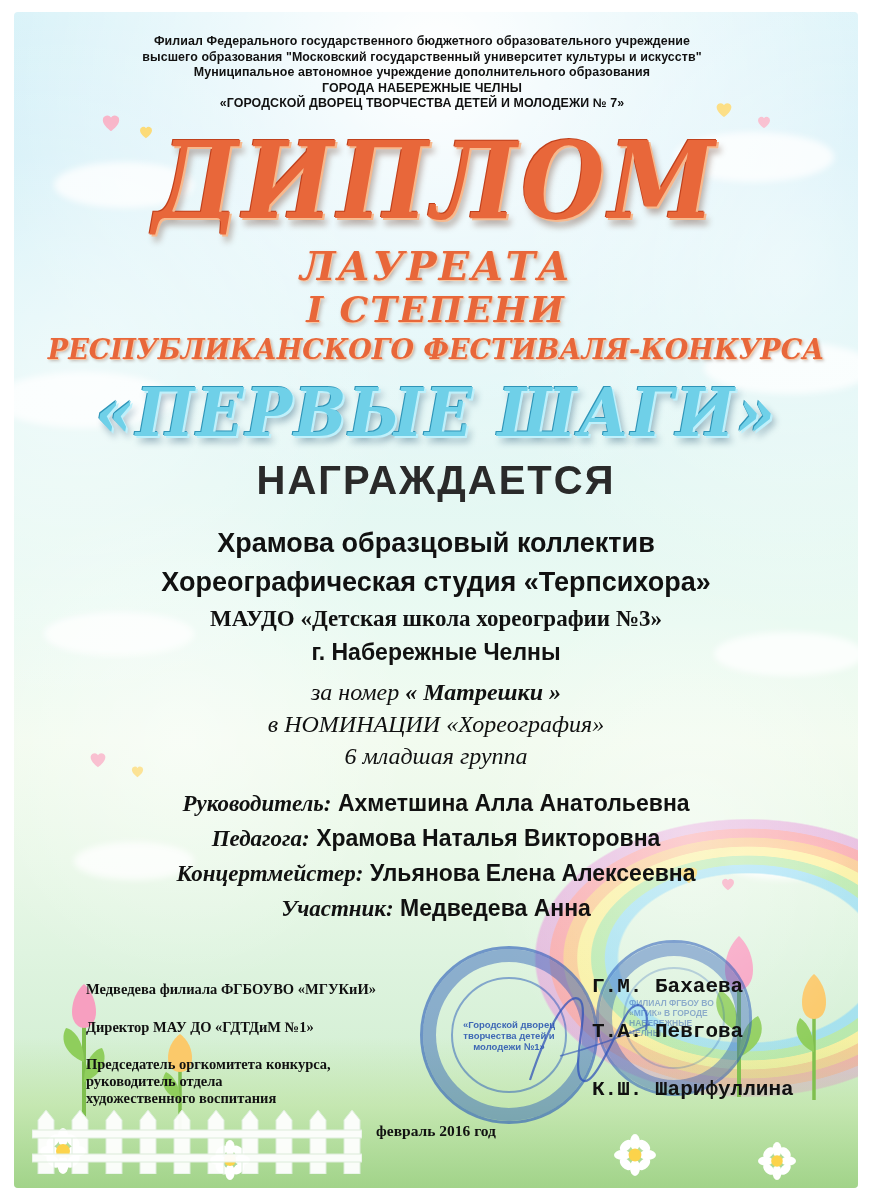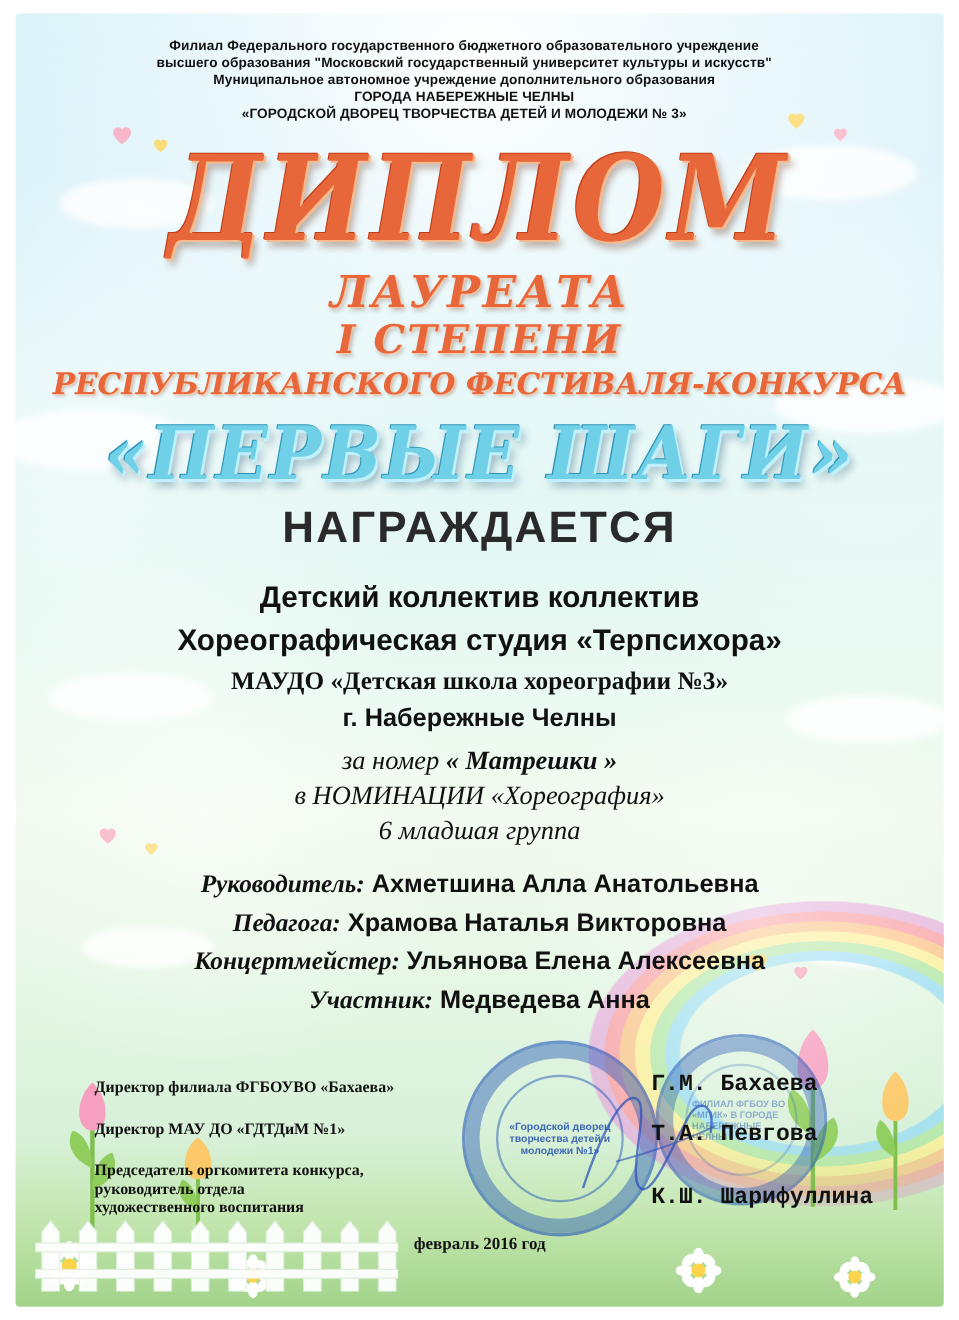--- a/index.html
+++ b/index.html
@@ -538,32 +538,32 @@
         <rect x="0" y="58" width="330" height="8"></rect>
       </g>
     </svg>
   </div>
 
   <div class="header">
     <div>Филиал Федерального государственного бюджетного образовательного   учреждение</div>
     <div>высшего образования  "Московский государственный университет культуры и искусств"</div>
     <div>Муниципальное автономное учреждение дополнительного образования</div>
     <div>ГОРОДА НАБЕРЕЖНЫЕ ЧЕЛНЫ</div>
-    <div>«ГОРОДСКОЙ ДВОРЕЦ ТВОРЧЕСТВА ДЕТЕЙ И МОЛОДЕЖИ № 3»</div>
+    <div>«ГОРОДСКОЙ ДВОРЕЦ ТВОРЧЕСТВА ДЕТЕЙ И МОЛОДЕЖИ № 7»</div>
   </div>
 
   <div class="title-diplom">ДИПЛОМ</div>
   <div class="title-laureate">ЛАУРЕАТА</div>
   <div class="title-degree">I СТЕПЕНИ</div>
   <div class="title-festival">РЕСПУБЛИКАНСКОГО  ФЕСТИВАЛЯ-КОНКУРСА</div>
   <div class="title-name">«ПЕРВЫЕ ШАГИ»</div>
   <div class="title-awarded">НАГРАЖДАЕТСЯ</div>
 
   <div class="recipient">
-    <div class="rec-1">Детский коллектив коллектив</div>
+    <div class="rec-1">Храмова образцовый коллектив</div>
     <div class="rec-2">Хореографическая студия «Терпсихора»</div>
     <div class="rec-3">МАУДО «Детская школа хореографии №3»</div>
     <div class="rec-4">г. Набережные Челны</div>
   </div>
 
   <div class="nomination">
     <div>
       <span>за номер</span>
       <span class="strong">« Матрешки »</span>
     </div>
@@ -600,21 +600,21 @@
   <div class="stamp stamp-b">
     <div class="stamp-ring-text" style="opacity:0;">МИНИСТЕРСТВО КУЛЬТУРЫ РОССИЙСКОЙ ФЕДЕРАЦИИ</div>
     <div class="inner" style="opacity:0.55;">ФИЛИАЛ ФГБОУ ВО «МГИК» В ГОРОДЕ НАБЕРЕЖНЫЕ ЧЕЛНЫ</div>
   </div>
   <svg class="signature-scribble" style="left:520px; top:960px;" width="150" height="160" viewBox="0 0 150 160">
     <path d="M10 120 C30 60 50 30 60 40 C70 50 50 110 62 120 C74 130 96 70 108 52 C118 38 130 46 126 70" stroke="#2b4fb8" stroke-width="2.2" fill="none" opacity="0.85"></path>
     <path d="M40 96 C70 88 100 78 130 64" stroke="#2b4fb8" stroke-width="1.8" fill="none" opacity="0.7"></path>
   </svg>
 
   <div class="sign-left">
-    <div class="row">Директор филиала ФГБОУВО «Бахаева»</div>
+    <div class="row">Медведева филиала ФГБОУВО «МГУКиИ»</div>
     <div class="row">Директор МАУ ДО «ГДТДиМ №1»</div>
     <div class="row multiline" style="white-space: pre-line;">Председатель оргкомитета конкурса,
 руководитель отдела
 художественного воспитания</div>
   </div>
 
   <div class="sign-right">
     <div class="row">Г.М. Бахаева</div>
     <div class="row">Т.А. Певгова</div>
     <div class="row" style="margin-top:40px;">К.Ш. Шарифуллина</div>

